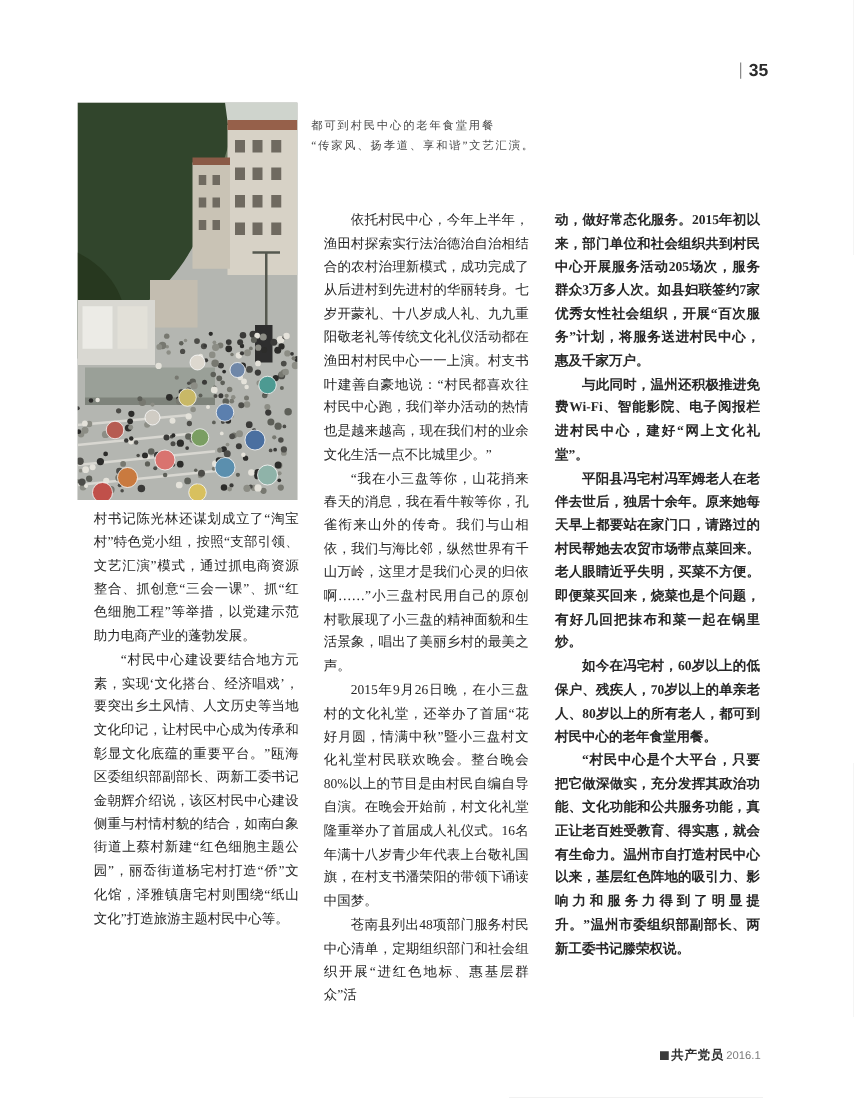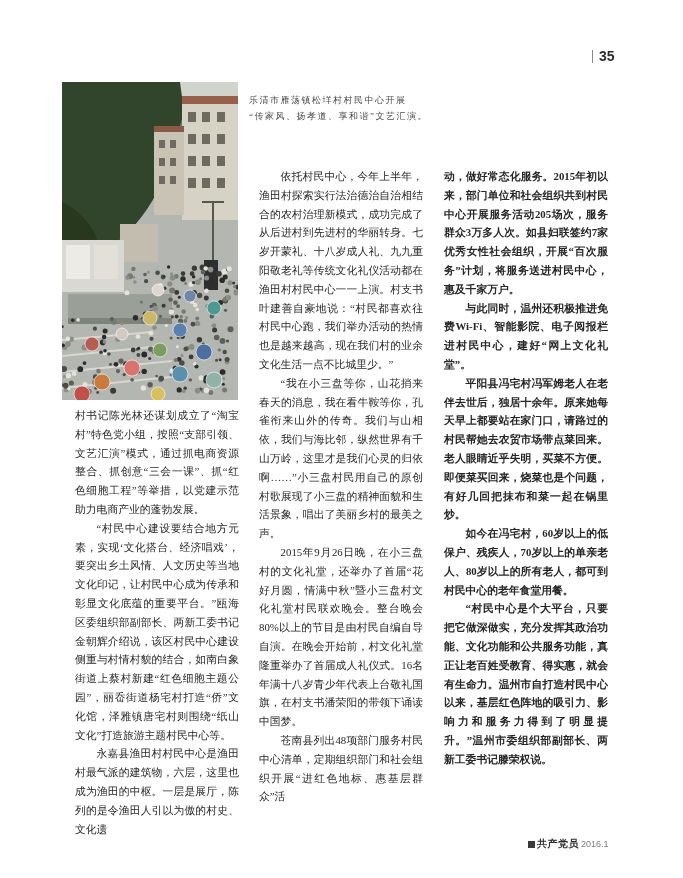--- a/index.html
+++ b/index.html
@@ -372,28 +372,27 @@
           <circle cx="118" cy="292" r="8" fill="#5b8fae" stroke="#ffffff" stroke-width="0.6"></circle>
           <circle cx="40" cy="300" r="8" fill="#c97a3f" stroke="#ffffff" stroke-width="0.6"></circle>
           <circle cx="152" cy="298" r="8" fill="#8fb3a9" stroke="#ffffff" stroke-width="0.6"></circle>
           <circle cx="20" cy="312" r="8" fill="#c0504a" stroke="#ffffff" stroke-width="0.6"></circle>
           <circle cx="96" cy="312" r="7" fill="#d8c05e" stroke="#ffffff" stroke-width="0.6"></circle>
         </g>
     </svg>
   </div>
 
   <div class="caption">
-    <div>乐清市雁荡镇松垟村村民中心开展</div>
+    <div>都可到村民中心的老年食堂用餐</div>
     <div>“传家风、扬孝道、享和谐”文艺汇演。</div>
   </div>
 
   <div class="col col-left">
     <p class="cont">村书记陈光林还谋划成立了“淘宝村”特色党小组，按照“支部引领、文艺汇演”模式，通过抓电商资源整合、抓创意“三会一课”、抓“红色细胞工程”等举措，以党建示范助力电商产业的蓬勃发展。</p>
     <p>“村民中心建设要结合地方元素，实现‘文化搭台、经济唱戏’，要突出乡土风情、人文历史等当地文化印记，让村民中心成为传承和彰显文化底蕴的重要平台。”瓯海区委组织部副部长、两新工委书记金朝辉介绍说，该区村民中心建设侧重与村情村貌的结合，如南白象街道上蔡村新建“红色细胞主题公园”，丽岙街道杨宅村打造“侨”文化馆，泽雅镇唐宅村则围绕“纸山文化”打造旅游主题村民中心等。</p>
-    <p>永嘉县渔田村村民中心是渔田村最气派的建筑物，六层，这里也成为渔田的中枢。一层是展厅，陈列的是令渔田人引以为傲的村史、文化遗</p>
   </div>
 
   <div class="col col-mid">
     <p>依托村民中心，今年上半年，渔田村探索实行法治德治自治相结合的农村治理新模式，成功完成了从后进村到先进村的华丽转身。七岁开蒙礼、十八岁成人礼、九九重阳敬老礼等传统文化礼仪活动都在渔田村村民中心一一上演。村支书叶建善自豪地说：“村民都喜欢往村民中心跑，我们举办活动的热情也是越来越高，现在我们村的业余文化生活一点不比城里少。”</p>
     <p>“我在小三盘等你，山花捎来春天的消息，我在看牛鞍等你，孔雀衔来山外的传奇。我们与山相依，我们与海比邻，纵然世界有千山万岭，这里才是我们心灵的归依啊……”小三盘村民用自己的原创村歌展现了小三盘的精神面貌和生活景象，唱出了美丽乡村的最美之声。</p>
     <p>2015年9月26日晚，在小三盘村的文化礼堂，还举办了首届“花好月圆，情满中秋”暨小三盘村文化礼堂村民联欢晚会。整台晚会80%以上的节目是由村民自编自导自演。在晚会开始前，村文化礼堂隆重举办了首届成人礼仪式。16名年满十八岁青少年代表上台敬礼国旗，在村支书潘荣阳的带领下诵读中国梦。</p>
     <p>苍南县列出48项部门服务村民中心清单，定期组织部门和社会组织开展“进红色地标、惠基层群众”活</p>
   </div>
 
   <div class="col col-right">

